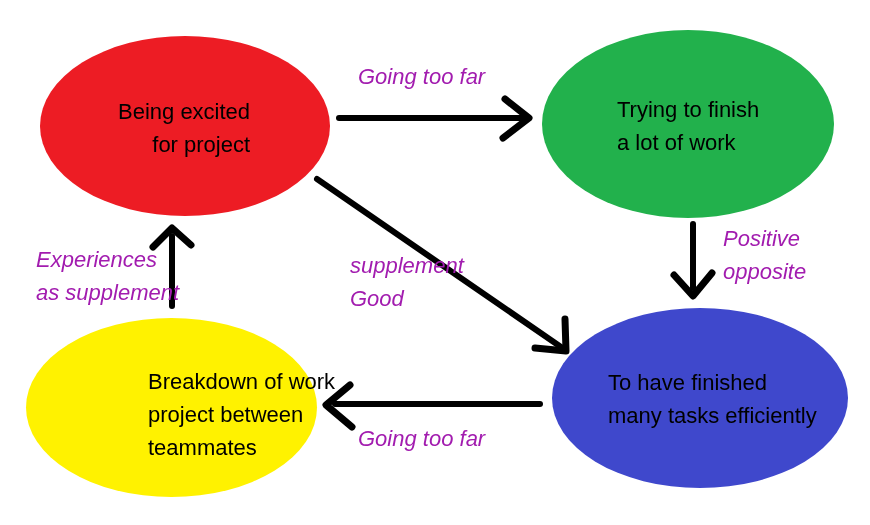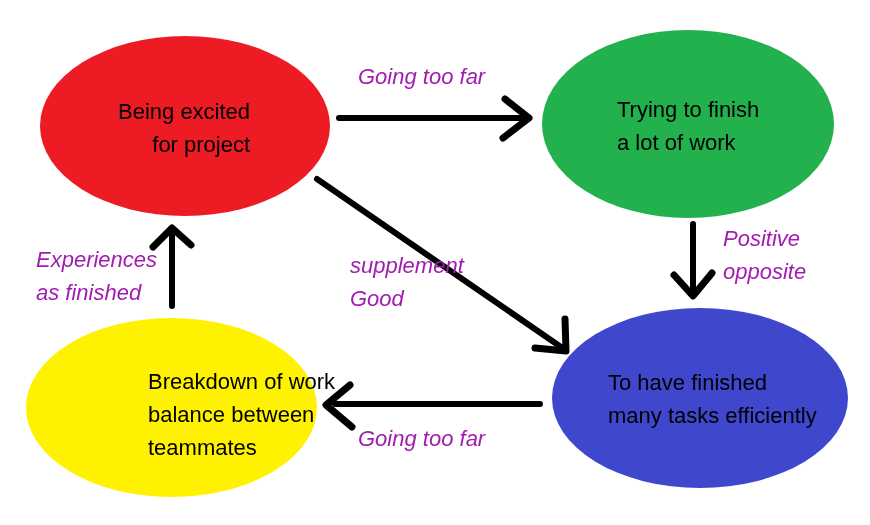--- a/index.html
+++ b/index.html
@@ -110,36 +110,36 @@
   <div class="node-label label-green">
     <div>Trying to finish</div>
     <div>a lot of work</div>
   </div>
   <div class="node-label label-blue">
     <div>To have finished</div>
     <div>many tasks efficiently</div>
   </div>
   <div class="node-label label-yellow">
     <div>Breakdown of work</div>
-    <div>balance between</div>
+    <div>project between</div>
     <div>teammates</div>
   </div>
 
   <div class="edge-label elabel-top">
     <div>Going too far</div>
   </div>
   <div class="edge-label elabel-right">
     <div>Positive</div>
     <div>opposite</div>
   </div>
   <div class="edge-label elabel-diagonal">
     <div>supplement</div>
     <div>Good</div>
   </div>
   <div class="edge-label elabel-bottom">
     <div>Going too far</div>
   </div>
   <div class="edge-label elabel-left">
     <div>Experiences</div>
-    <div>as finished</div>
+    <div>as supplement</div>
   </div>
 
 </div>
 
 </body></html>

